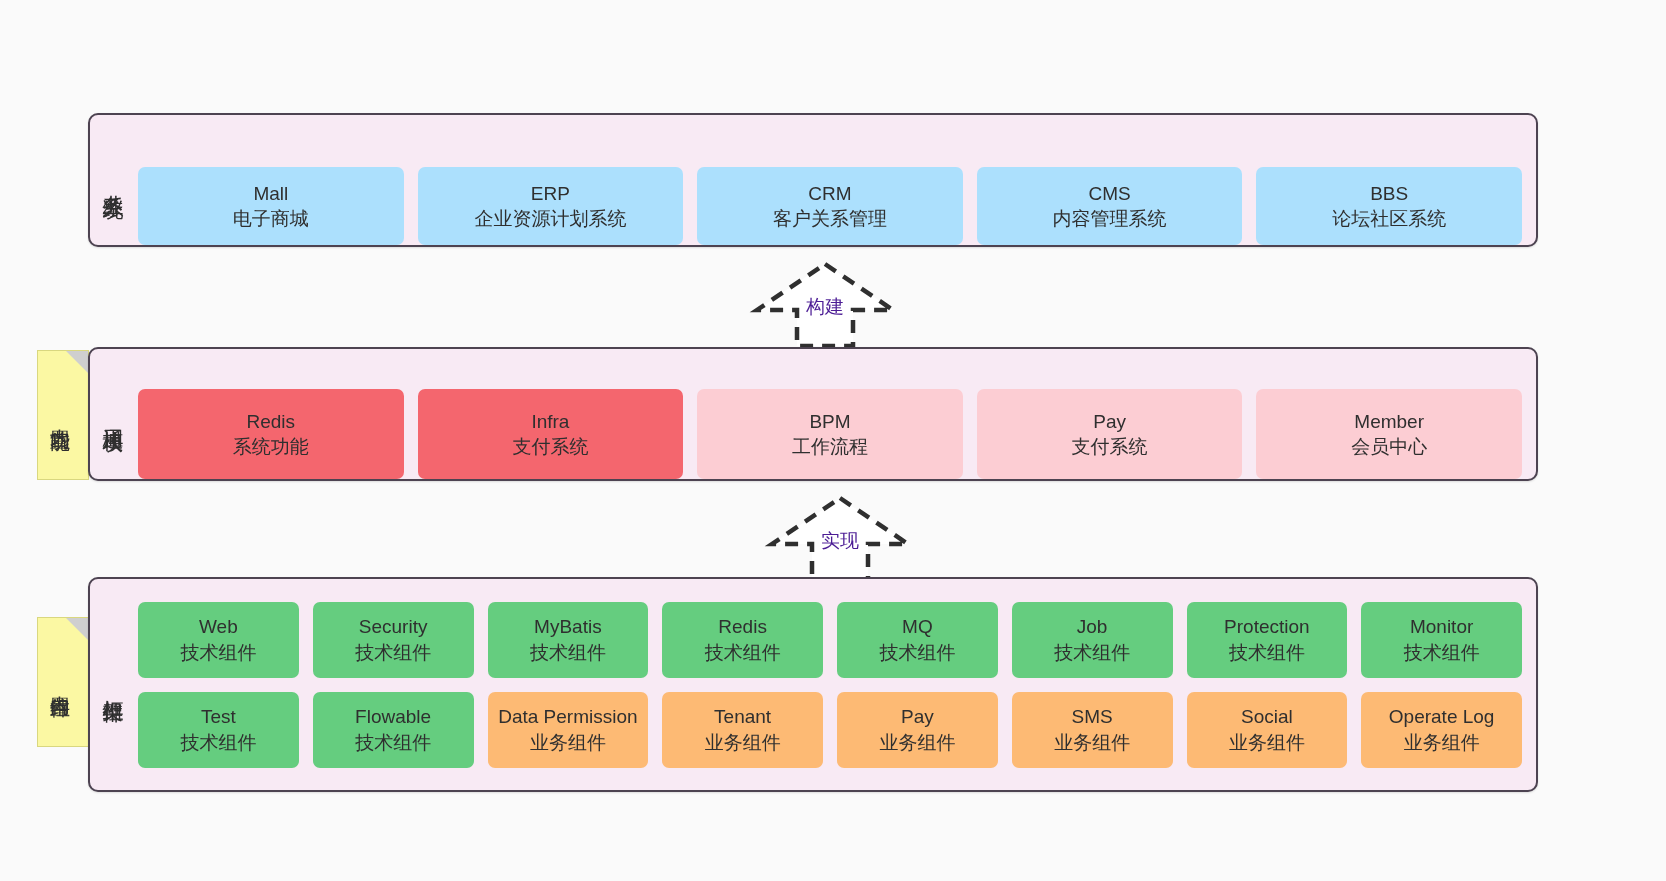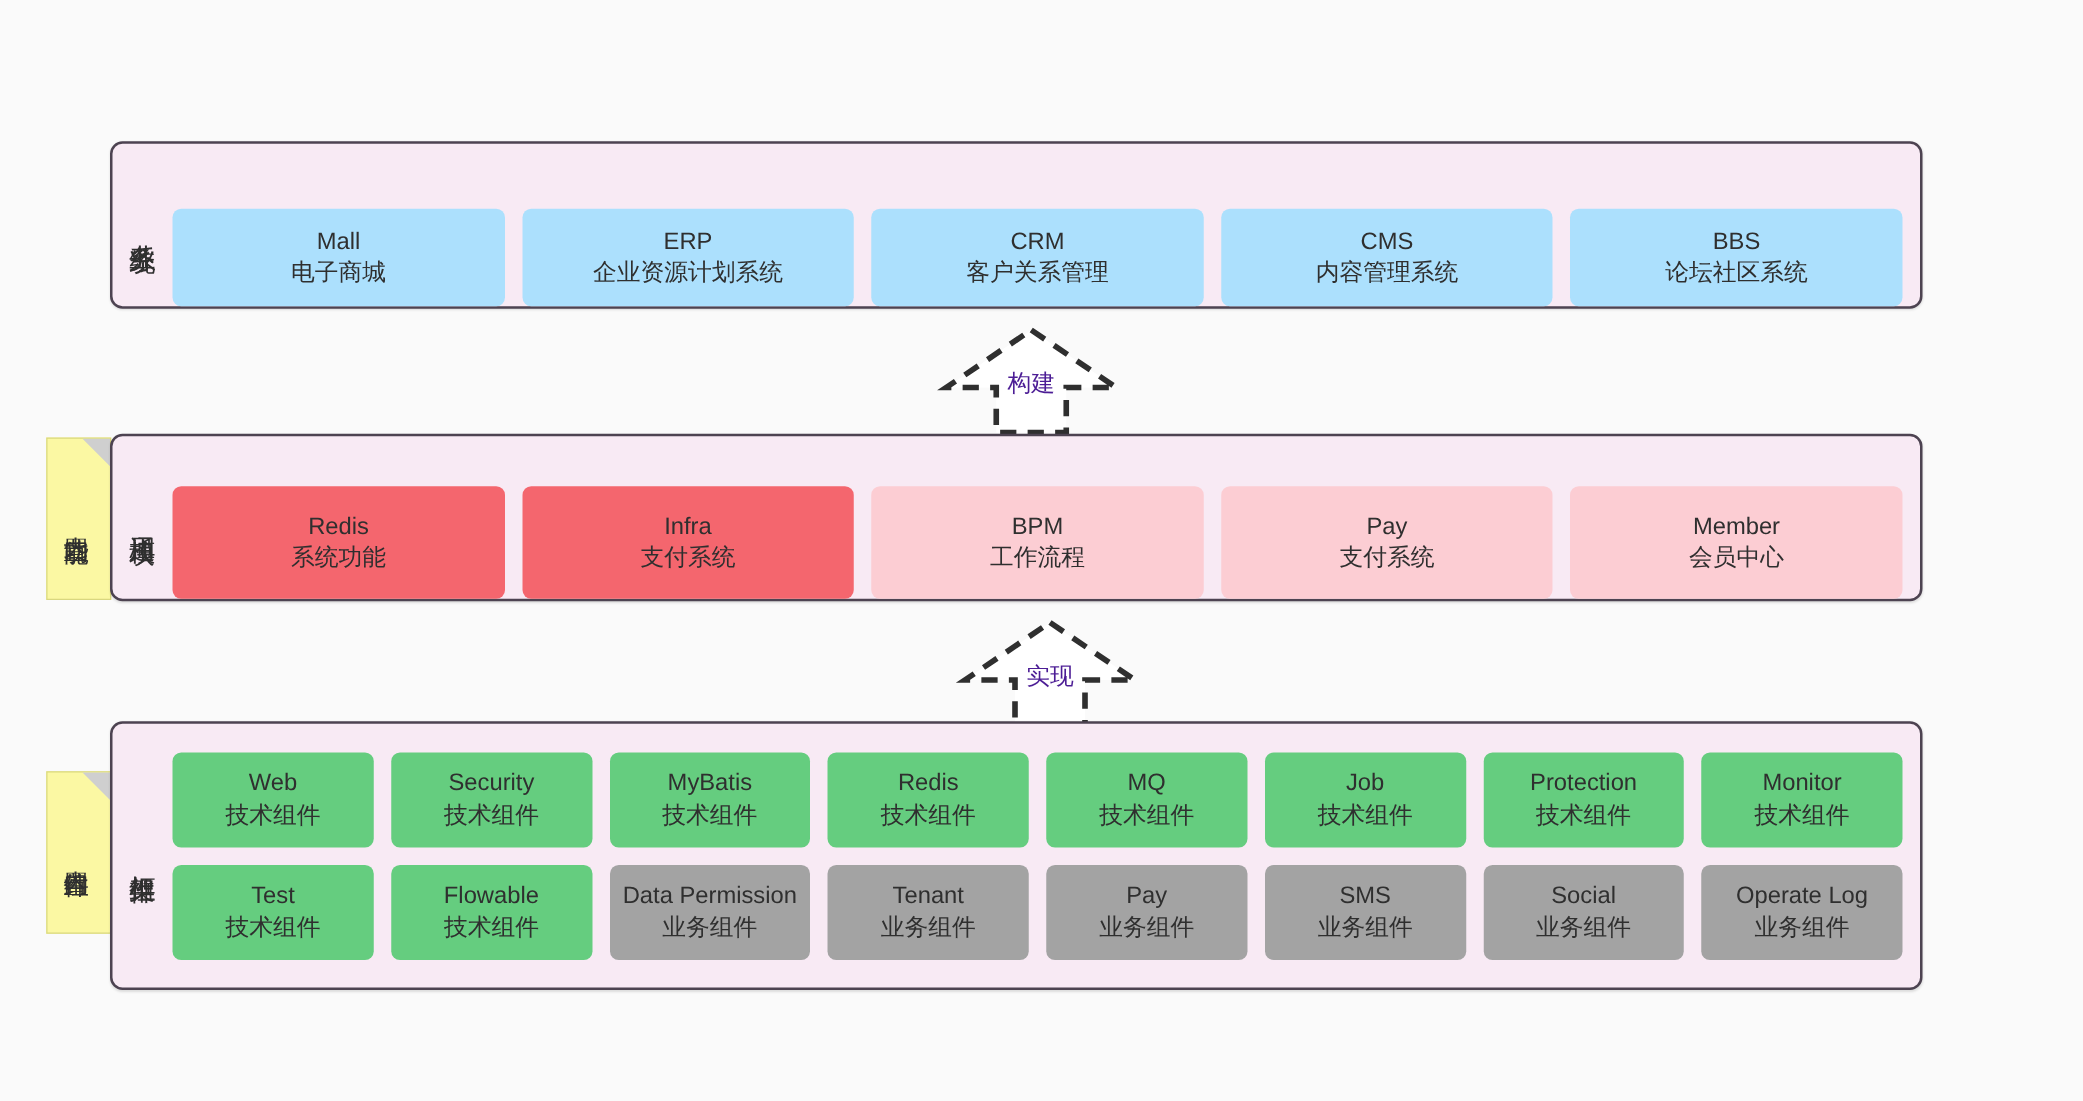--- a/index.html
+++ b/index.html
@@ -82,21 +82,21 @@
     padding: 6px 4px;
     user-select: none;
   }
   .card .t1 { display: block; }
   .card .t2 { display: block; }
 
   .card.blue  { background: #ace0fd; height: 78px; }
   .card.red   { background: #f4666e; height: 90px; }
   .card.pink  { background: #fccdd3; height: 90px; }
   .card.green { background: #65cd7f; height: 76px; }
-  .card.mint  { background: #a3a3a3; height: 76px; }
+  .card.mint  { background: #fdba74; height: 76px; }
 
   
   .note {
     position: absolute;
     box-sizing: border-box;
     width: 52px;
     background: #fbf8a3;
     border: 1px solid #d9d77f;
     display: flex;
     align-items: center;

